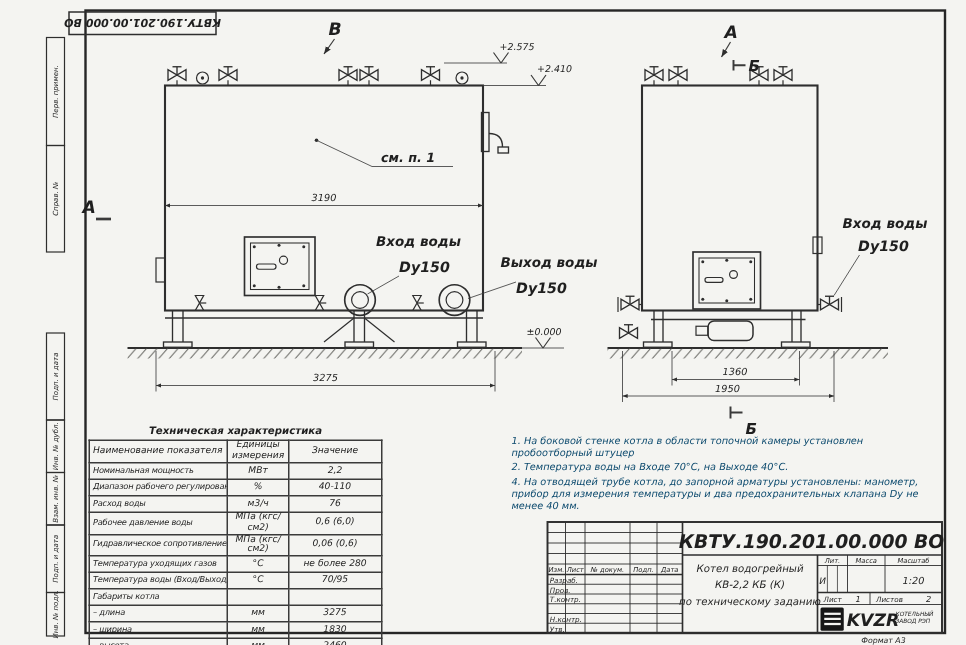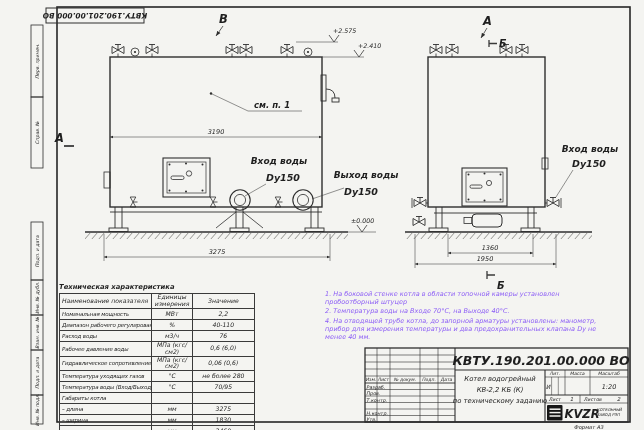--- a/index.html
+++ b/index.html
@@ -3,29 +3,29 @@
 <meta charset="utf-8">
 <style>
   html,body{margin:0;padding:0;background:#d9d9d6;}
   .canvas{position:relative;width:644px;height:430px;background:#f4f4f1;
           font-family:"DejaVu Sans",sans-serif;overflow:hidden;}
   svg.draw{position:absolute;left:0;top:0;}
   svg text{fill:#1f1f1f;font-family:"DejaVu Sans",sans-serif;font-style:italic;}
   .lbl{font-weight:600;}
   
   .spec{position:absolute;left:59px;top:283px;width:196px;color:#1f1f1f;}
-  .spec-title{font:italic 600 6.8px "DejaVu Sans",sans-serif;text-align:left;margin:0 0 2px 0;}
+  .spec-title{font:italic 600 6.8px "DejaVu Sans",sans-serif;text-align:center;margin:0 0 2px 0;}
   table.spec-tbl{border-collapse:collapse;width:196px;table-layout:fixed;}
   .spec-tbl td,.spec-tbl th{border:1px solid #3a3a3a;font:italic 6.1px/1.12 "DejaVu Sans",sans-serif;
       color:#1f1f1f;padding:0 2px;height:10px;text-align:center;font-weight:normal;}
   .spec-tbl th{height:14px;}
   .spec-tbl td.nm{text-align:left;font-size:5.5px;letter-spacing:-0.15px;white-space:nowrap;overflow:hidden;}
   .col-nm{width:92px}.col-un{width:40px}.col-vl{width:62px}
   
-  .notes{position:absolute;left:325px;top:290px;width:289px;color:#8b5cf6;}
+  .notes{position:absolute;left:341px;top:290px;width:289px;color:#0c4a6e;}
   .note{font:italic 6.5px/1.26 "DejaVu Sans",sans-serif;margin:0 0 1px 0;}
 </style>
 </head>
 <body>
 
 <div class="canvas">
 
 <svg class="draw" width="644" height="430" viewBox="0 0 644 430">
   <defs>
     <marker id="arr" viewBox="0 0 10 10" refX="9" refY="5" markerWidth="7" markerHeight="7" orient="auto-start-reverse">

